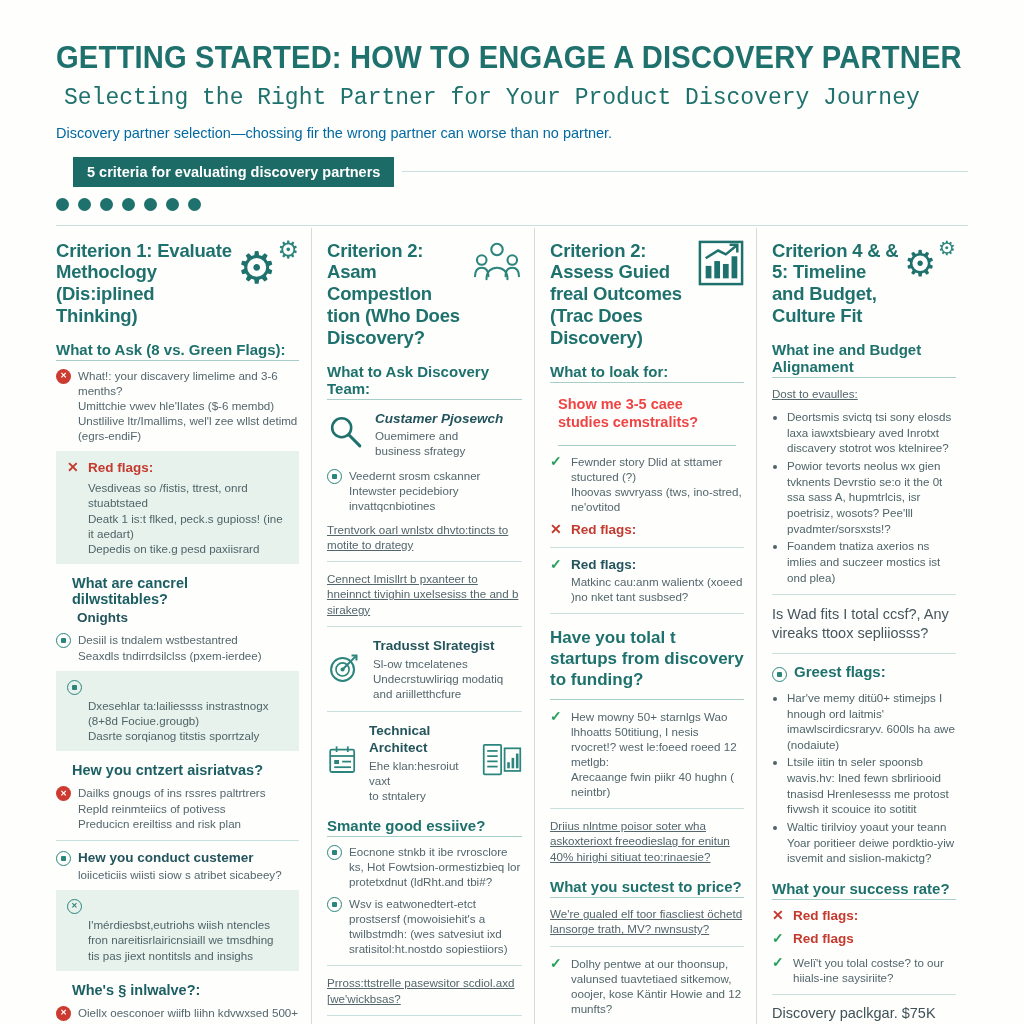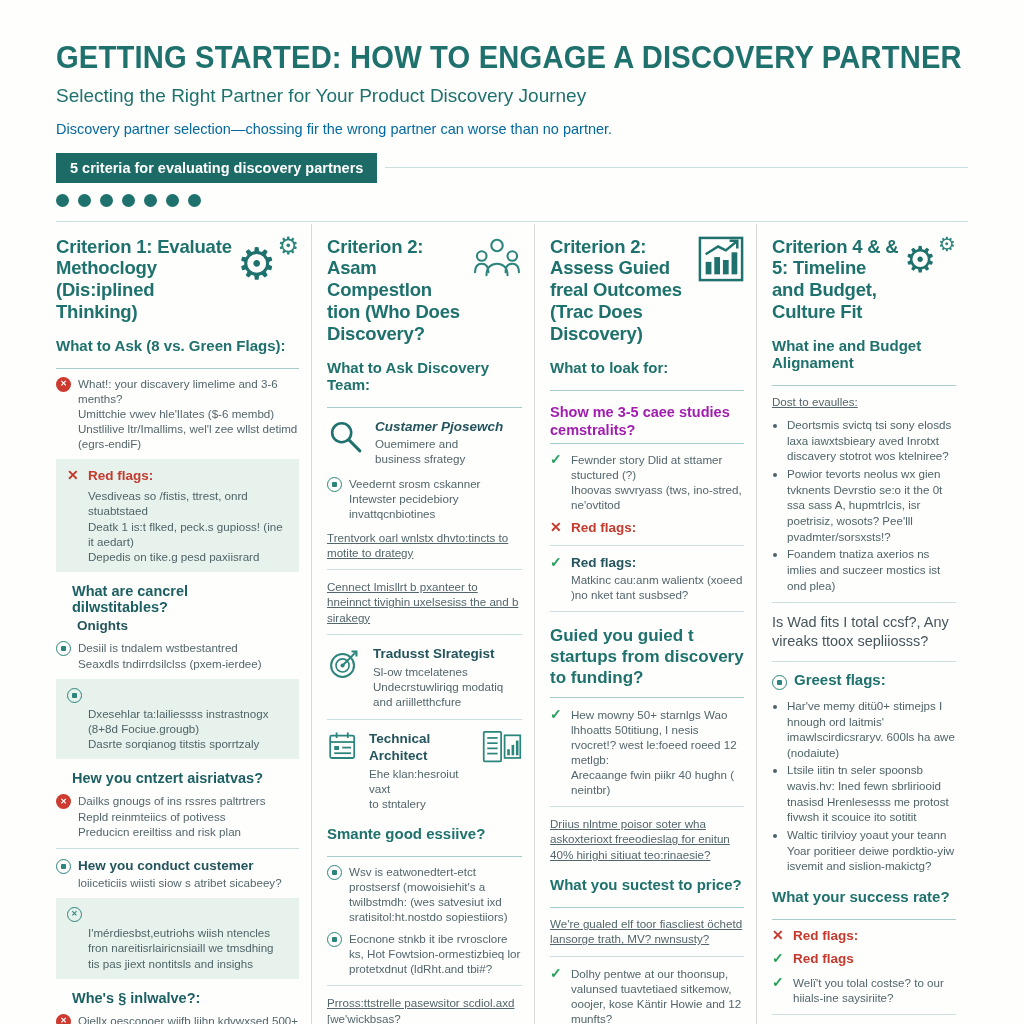--- a/index.html
+++ b/index.html
@@ -11,69 +11,69 @@
   html,body{margin:0;padding:0;}
   body{
     width:1024px;height:1024px;overflow:hidden;background:#fefefd;
     font-family:"Liberation Sans", sans-serif;color:var(--body);
   }
   .page{padding:42px 56px 0 56px;}
   .h1{
     font-size:31px;font-weight:bold;color:var(--teal);margin:0;line-height:1.05;
     transform:scaleX(.94);transform-origin:left center;white-space:nowrap;letter-spacing:.2px;
   }
-  .subtitle{font-size:19px;color:var(--teal);margin:10px 0 0;font-weight:500;}
+  .subtitle{font-size:23px;color:var(--teal);margin:10px 8px 0;font-weight:500;font-family:Liberation Mono, monospace;}
   .tagline{font-size:14.5px;color:#0369a1;margin:14px 0 0;font-weight:500;}
-  .badge-row{display:flex;align-items:center;margin-top:16px;}
+  .badge-row{display:flex;align-items:center;margin-top:16px;margin-left:17px;}
   .badge{background:var(--teal-dark);color:#fff;font-weight:bold;font-size:14.5px;padding:7px 14px;}
   .badge-line{flex:1;height:1px;background:var(--soft);margin-left:8px;}
   .dots{display:flex;gap:9px;margin:11px 0 0;}
   .dot{width:13px;height:13px;border-radius:50%;background:var(--teal);}
   .top-rule{border-top:1px solid var(--soft);margin-top:14px;}
 
   .cols{display:grid;grid-template-columns:255px 223px 222px 212px;margin-top:2px;}
   .col{padding:12px 12px 0 0;}
   .col + .col{border-left:1px solid #d9d9d6;padding-left:15px;}
 
   .col-title-row{display:flex;justify-content:center;align-items:flex-start;gap:4px;min-height:70px;}
   .col-title{font-size:18.5px;font-weight:bold;color:var(--teal);line-height:1.18;letter-spacing:-.2px;}
 
   .gears{position:relative;width:62px;height:54px;flex:0 0 62px;font-family:"DejaVu Sans",sans-serif;}
   .gears.small{width:52px;height:44px;flex:0 0 52px;}
   .gear-big{font-size:44px;color:var(--teal);position:absolute;left:0;top:6px;line-height:1;}
   .gears.small .gear-big{font-size:36px;}
   .gear-small{font-size:24px;color:var(--teal2);position:absolute;right:0;top:-2px;line-height:1;}
   .gears.small .gear-small{font-size:20px;}
 
-  .section{font-size:15px;font-weight:bold;color:var(--teal);border-bottom:1px solid var(--line);padding:0 0 14px;margin:14px 0 2px;}
+  .section{font-size:15px;font-weight:bold;color:var(--teal);border-bottom:1px solid var(--line);padding:0 0 2px;margin:14px 0 2px;}
   .heading{font-size:14.5px;font-weight:bold;color:#1c5f63;margin:11px 16px 3px;}
   .subtitle-sm{font-size:13.5px;font-weight:bold;color:var(--dark);margin:2px 0 2px 21px;}
   .big-heading{font-size:17px;font-weight:bold;color:var(--teal);line-height:1.25;border-bottom:1px solid var(--line);padding-bottom:8px;margin:13px 0 9px;}
-  .hu{font-size:14.5px;font-weight:bold;color:#a21caf;line-height:1.25;border-bottom:1px solid var(--line);padding-bottom:4px;margin:12px 0 8px;}
+  .hu{font-size:14.5px;font-weight:bold;color:#ef4444;line-height:1.25;border-bottom:1px solid var(--line);padding-bottom:14px;margin:12px 8px 8px;}
 
   .item{display:flex;gap:7px;margin:7px 0;font-size:11.6px;line-height:1.3;}
   .item .it-body{flex:1;}
   .item-title{font-weight:bold;color:var(--dark);font-size:13.5px;line-height:1.2;margin-bottom:1px;}
   .txt{font-size:11.6px;line-height:1.32;margin:8px 0;text-decoration:underline;}
   .question{font-size:14.5px;color:#46565c;line-height:1.3;margin:10px 0;}
   .flag{display:flex;gap:7px;align-items:baseline;font-weight:bold;margin:8px 0;font-size:13.5px;}
   .flag.red .flag-text{color:var(--red);}
   .flag.teal .flag-text{color:var(--teal);font-size:15px;}
 
   .mint{background:var(--mint);padding:8px 11px;margin:8px 0;font-size:11.6px;line-height:1.32;color:#4f6468;}
   .mint .box-title-row{display:flex;gap:7px;align-items:baseline;margin-bottom:3px;}
   .mint .box-title{font-weight:bold;font-size:13.5px;color:var(--dark);}
   .mint .box-title.red{color:var(--red);}
   .mint .box-lines{margin-left:21px;}
   ul.blist{margin:0;padding-left:15px;font-size:11.6px;line-height:1.35;color:#4f6468;}
   ul.blist li{margin:2px 0;}
   .pkg-title{font-size:14.5px;color:#3e5156;margin:10px 0 5px;}
   .divider{border-top:1px solid var(--soft);margin:9px 0;}
 
-  .feature{display:flex;gap:10px;margin:10px 0;align-items:flex-start;}
+  .feature{display:flex;gap:10px;margin:10px 0;align-items:center;}
   .feature .ft{flex:1;font-size:11.6px;line-height:1.3;}
   .ft-title{font-weight:bold;font-size:13.5px;color:var(--dark);margin-bottom:1px;}
   .ft-title.italic{font-style:italic;}
 
   .alert{width:15px;height:15px;border-radius:50%;background:#cc3a30;color:#fff;font-size:8px;
     display:inline-flex;align-items:center;justify-content:center;flex:0 0 15px;font-weight:bold;margin-top:1px;}
   .tcirc{width:15px;height:15px;border-radius:50%;border:1.6px solid var(--teal2);display:inline-flex;
     align-items:center;justify-content:center;flex:0 0 15px;margin-top:1px;color:var(--teal2);font-size:7.5px;font-weight:bold;}
   .tcirc .sq{width:5px;height:5px;background:var(--teal2);border-radius:1px;display:block;}
   .chk{color:var(--green);font-weight:bold;font-size:14px;flex:0 0 14px;line-height:1.1;}
@@ -265,29 +265,29 @@
               <rect x="34" y="17" width="3" height="12" fill="#2c857c" stroke="none"></rect>
               <rect x="39" y="12" width="3" height="17" fill="#2c857c" stroke="none"></rect>
             </svg></span>
         </div>
         <div class="section">Smante good essiive?</div>
         <div class="item">
           <span class="tcirc">
             <span class="sq"></span>
           </span>
           <div class="it-body">
+            <div>Eocnone stnkb it ibe rvrosclore ks, Hot Fowtsion-ormestizbieq lor protetxdnut (ldRht.and tbi#?</div>
+          </div>
+        </div>
+        <div class="item">
+          <span class="tcirc">
+            <span class="sq"></span>
+          </span>
+          <div class="it-body">
             <div>Wsv is eatwonedtert-etct prostsersf (mowoisiehit's a twilbstmdh: (wes satvesiut ixd sratisitol:ht.nostdo sopiestiiors)</div>
-          </div>
-        </div>
-        <div class="item">
-          <span class="tcirc">
-            <span class="sq"></span>
-          </span>
-          <div class="it-body">
-            <div>Eocnone stnkb it ibe rvrosclore ks, Hot Fowtsion-ormestizbieq lor protetxdnut (ldRht.and tbi#?</div>
           </div>
         </div>
         <div class="divider"></div>
         <div class="txt">Prross:ttstrelle pasewsitor scdiol.axd [we'wickbsas?</div>
         <div class="divider"></div>
       </section>
       <section class="col">
         <div class="col-title-row">
           <h2 class="col-title" style="margin: 0px;">Criterion 2: Assess Guied freal Outcomes (Trac Does Discovery)</h2>
           <span class="svg-icon"><svg viewBox="0 0 48 48" width="46" height="46">
@@ -315,21 +315,21 @@
         </div>
         <div class="divider"></div>
         <div class="item">
           <span class="chk">✓</span>
           <div class="it-body">
             <div class="item-title">Red flags:</div>
             <div>Matkinc cau:anm walientx (xoeed )no nket tant susbsed?</div>
           </div>
         </div>
         <div class="divider"></div>
-        <div class="big-heading">Guied you guied t startups from discovery to funding?</div>
+        <div class="big-heading">Have you tolal t startups from discovery to funding?</div>
         <div class="item">
           <span class="chk">✓</span>
           <div class="it-body">
             <div>Hew mowny 50+ starnlgs Wao lhhoatts 50titiung, I nesis rvocret!? west le:foeed roeed 12 metlgb:</div>
             <div>Arecaange fwin piikr 40 hughn ( neintbr)</div>
           </div>
         </div>
         <div class="divider"></div>
         <div class="txt">Driius nlntme poisor soter wha askoxterioxt freeodieslag for enitun 40% hirighi sitiuat teo:rinaesie?</div>
         <div class="section">What you suctest to price?</div>

